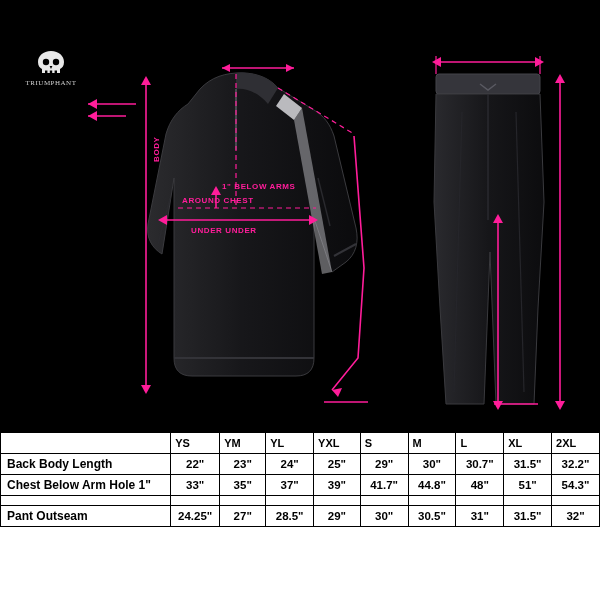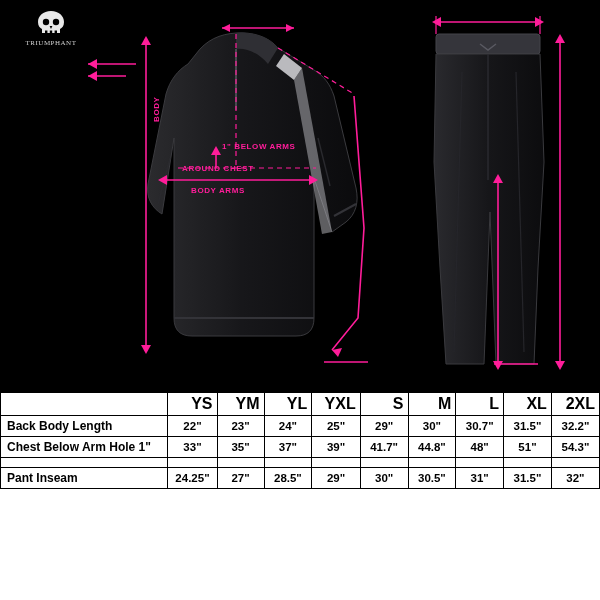--- a/index.html
+++ b/index.html
@@ -3,21 +3,21 @@
 <meta charset="utf-8">
 <style>
   * { box-sizing: border-box; }
   html, body {
     margin: 0; padding: 0;
     width: 600px; height: 600px;
     background: #000;
     font-family: "Liberation Sans", sans-serif;
     overflow: hidden;
   }
-  #root { position: relative; width: 600px; height: 443px; background: #fde047; }
+  #root { position: relative; width: 600px; height: 443px; background: #fde047; margin-top: 40px; }
 
   
   .illus { position: absolute; left: 0; top: 0; width: 600px; height: 392px; background: #000; }
 
   .logo { position: absolute; left: 12px; top: 10px; width: 78px; height: 44px; }
   .logo .skull { position:absolute; left: 22px; top: 0px; width: 34px; height: 26px; }
   .logo .wordmark { position: absolute; left: 0px; top: 27px; width: 78px; height: 12px;
      color:#cfcfcf; font-size: 7px; letter-spacing: .5px; text-align:center; line-height:12px;
      font-family: "Liberation Serif", serif; }
 
@@ -32,21 +32,21 @@
   
   .table-wrap { position: absolute; left: 0; top: 392px; width: 600px; height: 208px; background: #fff; }
   table.size { width: 600px; border-collapse: collapse; font-size: 11.5px; color: #000; }
   table.size th, table.size td {
     border: 1px solid #000;
     padding: 2px 4px;
     height: 21px;
     font-weight: bold;
     font-family: "Liberation Sans", sans-serif;
   }
-  table.size thead th { text-align: right; font-size: 16px; }
+  table.size thead th { text-align: left; font-size: 11px; }
   table.size th.rowhead, table.size td.rowhead {
     text-align: left; width: 196px; padding-left: 6px; font-size: 12px;
   }
   table.size td { text-align: center; width: 50.5px; }
   tr.spacer td { height: 10px; border-left: 1px solid #000; border-right: 1px solid #000;
                  border-top: 1px solid #000; border-bottom: 1px solid #000; }
   tr.spacer td.rowhead { border: 1px solid #000; }
 </style>
 </head>
 <body>
@@ -133,22 +133,22 @@
       </g>
       <path d="M214 332 l10 -2 l-4 9 z" fill="#ff1d9a"></path>
 
       <g stroke="#ff1d9a" stroke-width="1.6" fill="none">
         <path d="M206 344 L250 344"></path>
       </g>
     </svg>
 
     <div class="lbl vert" style="left:152px; top:122px;">BODY</div>
     <div class="lbl" style="left:222px; top:142px;">1" BELOW ARMS</div>
-    <div class="lbl" style="left:182px; top:164px;">AROUND CHEST</div>
-    <div class="lbl" style="left:191px; top:186px;">BODY ARMS</div>
+    <div class="lbl" style="left:182px; top:156px;">AROUND CHEST</div>
+    <div class="lbl" style="left:191px; top:186px;">UNDER UNDER</div>
 
     <svg style="position:absolute; left:84px; top:52px; width:60px; height:40px;">
       <g stroke="#ff1d9a" stroke-width="1.6" fill="none">
         <path d="M4 12 L52 12"></path>
         <path d="M4 24 L42 24"></path>
       </g>
       <path d="M4 12 l9 -5 l0 10 z" fill="#ff1d9a"></path>
       <path d="M4 24 l9 -5 l0 10 z" fill="#ff1d9a"></path>
     </svg>
 
@@ -247,21 +247,21 @@
           <td></td>
           <td></td>
           <td></td>
           <td></td>
           <td></td>
           <td></td>
           <td></td>
           <td></td>
         </tr>
         <tr>
-          <td class="rowhead">Pant Inseam</td>
+          <td class="rowhead">Pant Outseam</td>
           <td>24.25"</td>
           <td>27"</td>
           <td>28.5"</td>
           <td>29"</td>
           <td>30"</td>
           <td>30.5"</td>
           <td>31"</td>
           <td>31.5"</td>
           <td>32"</td>
         </tr>

